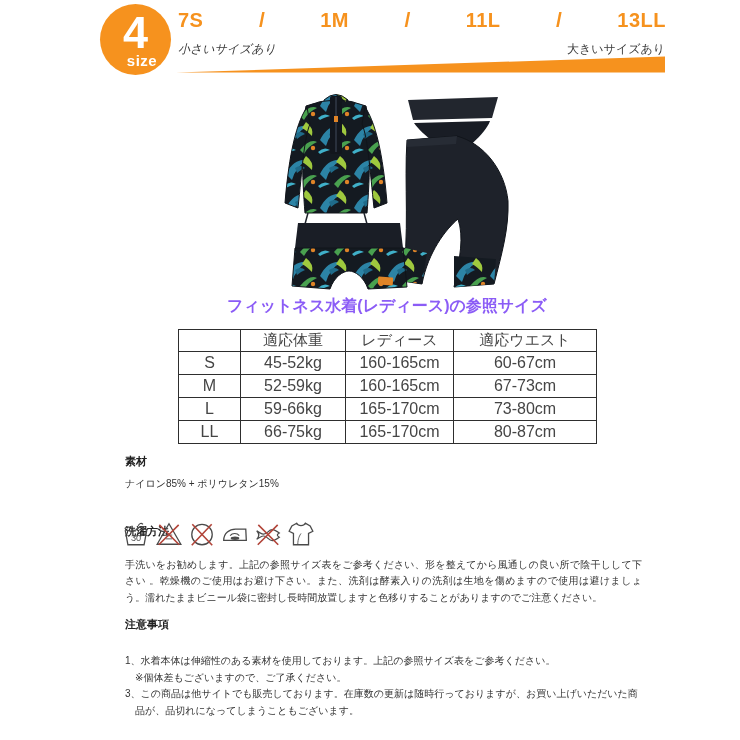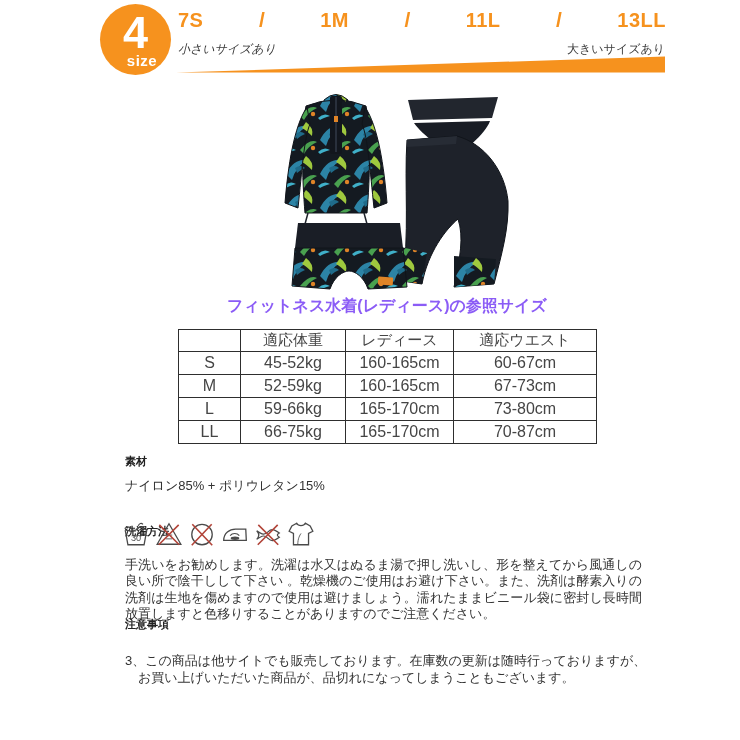--- a/index.html
+++ b/index.html
@@ -42,21 +42,21 @@
     border-collapse:collapse;table-layout:fixed;color:#454545;
   }
   .size-table th,.size-table td{
     border:1px solid #2e2e2e;text-align:center;padding:0;
   }
   .size-table th{height:21px;font-size:15px;font-weight:400;}
   .size-table td{height:22px;font-size:16px;}
 
   
   .sec-h{font-size:11px;font-weight:bold;color:#222;}
-  .sec-t{font-size:13px;color:#333;}
+  .sec-t{font-size:10px;color:#333;}
   .material-h{left:125px;top:454px;}
   .material-t{left:125px;top:477px;}
   .washing-h{left:125px;top:524px;}
   .care-icons{left:122px;top:520px;display:flex;gap:5px;align-items:center;}
   .care-icons svg{display:block;}
   .wash-text{left:125px;top:557px;width:517px;line-height:16.4px;text-align:justify;}
   .notes-h{left:125px;top:617px;}
   .notes{left:125px;top:653px;width:522px;line-height:16.5px;}
   .note-item{padding-left:1em;text-indent:-1em;}
   .note-sub{text-indent:0;}
@@ -162,21 +162,21 @@
     <tr>
       <td>L</td>
       <td>59-66kg</td>
       <td>165-170cm</td>
       <td>73-80cm</td>
     </tr>
     <tr>
       <td>LL</td>
       <td>66-75kg</td>
       <td>165-170cm</td>
-      <td>70-87cm</td>
+      <td>80-87cm</td>
     </tr>
   </tbody>
 </table>
 
 <div class="abs sec-h material-h">素材</div>
 <div class="abs sec-t material-t">ナイロン85% + ポリウレタン15%</div>
 
 <div class="abs sec-h washing-h">洗濯方法</div>
 
 <div class="abs care-icons">
@@ -209,21 +209,25 @@
     <path d="M2.5 10 C8 14 10 14 13 11 C16 8 18 8 23.5 12 C21 13.5 21 14.5 23.5 16 C18 20 16 20 13 17 C10 14 8 14 2.5 18 C5 15.5 5 12.5 2.5 10 Z" fill="none" stroke="#4a4a4a" stroke-width="1.1"></path>
     <path d="M4 4.5 L22.5 23 M22 4.5 L3.5 23" stroke="#b2453a" stroke-width="1.5"></path>
   </svg>
 
   <svg width="28" height="28" viewBox="0 0 26 26">
     <path d="M9 3 L4.5 5.5 L2 10.5 L6 12.5 L6 23 L20 23 L20 12.5 L24 10.5 L21.5 5.5 L17 3 C15.5 6 10.5 6 9 3 Z" fill="none" stroke="#4a4a4a" stroke-width="1.2"></path>
     <path d="M10 23 C10 17 12 14 13 12.5" fill="none" stroke="#4a4a4a" stroke-width="0.8"></path>
   </svg>
 </div>
 
-<div class="abs sec-t wash-text">手洗いをお勧めします。洗濯は水又はぬるま湯で押し洗いし、形を整えてから風通しの良い所で陰干しして下さい 。乾燥機のご使用はお避け下さい。また、洗剤は酵素入りの洗剤は生地を傷めますので使用は避けましょう。濡れたままビニール袋に密封し長時間放置しますと色移りすることがありますのでご注意ください。</div>
+<div class="abs sec-t wash-text">手洗いをお勧めします。上記の参照サイズ表をご参考ください、形を整えてから風通しの良い所で陰干しして下さい 。乾燥機のご使用はお避け下さい。また、洗剤は酵素入りの洗剤は生地を傷めますので使用は避けましょう。濡れたままビニール袋に密封し長時間放置しますと色移りすることがありますのでご注意ください。</div>
 
 <div class="abs sec-h notes-h">注意事項</div>
 
 <div class="abs sec-t notes">
+  <div class="note-item">
+    <span>1、</span><span>水着本体は伸縮性のある素材を使用しております。上記の参照サイズ表をご参考ください。</span>
+    <div class="note-sub">※個体差もございますので、ご了承ください。</div>
+  </div>
   <div class="note-item">
     <span>3、</span><span>この商品は他サイトでも販売しております。在庫数の更新は随時行っておりますが、お買い上げいただいた商品が、品切れになってしまうこともございます。</span>
   </div>
 </div>
 
 </body></html>

